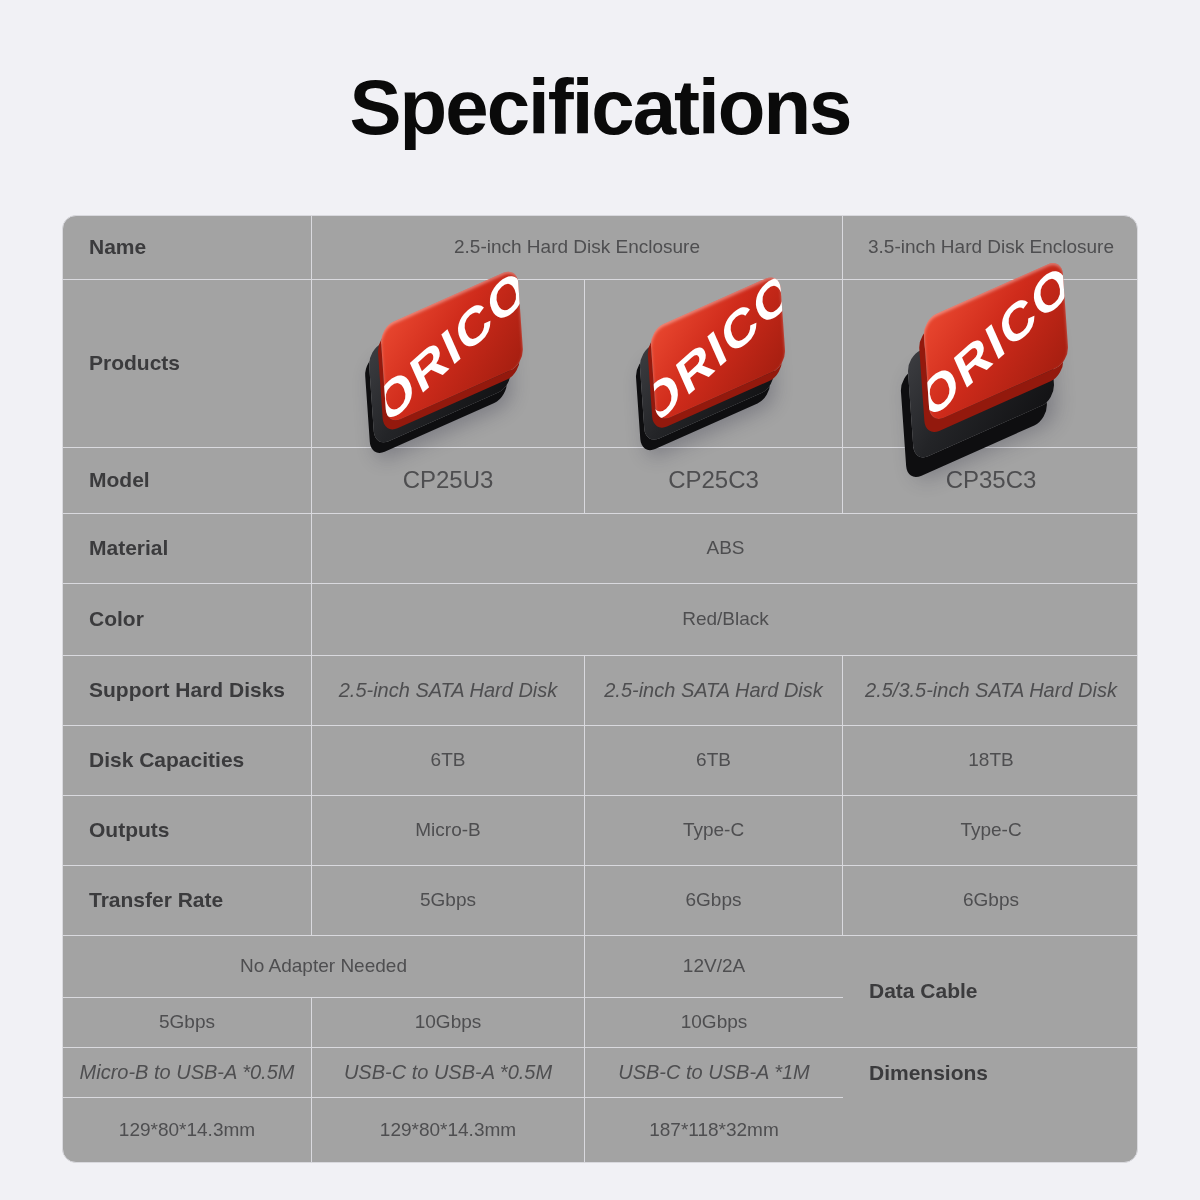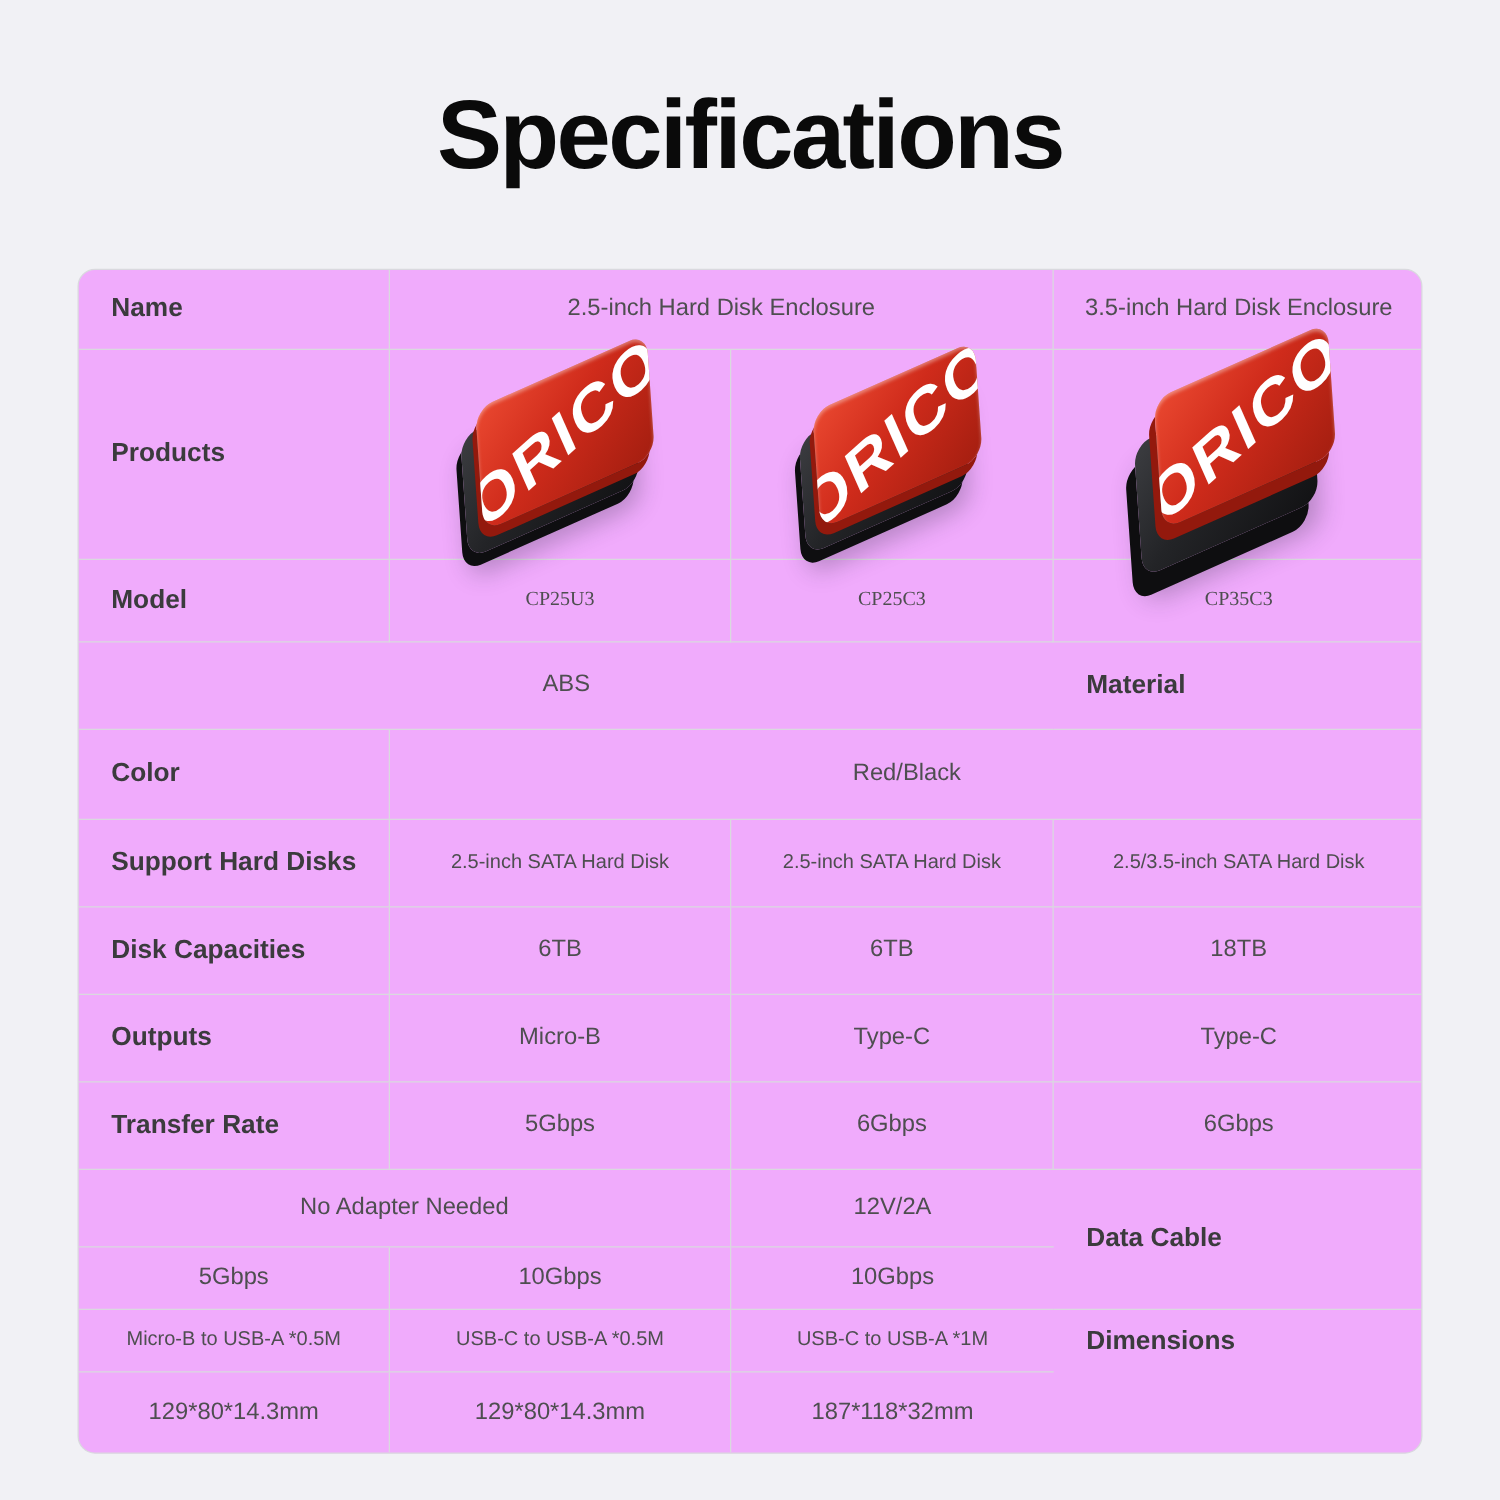--- a/index.html
+++ b/index.html
@@ -21,21 +21,21 @@
   }
   .spec-table {
     width:1076px;
     margin:66px auto 0;
     display:grid;
     grid-template-columns:249px 273px 258px 296px;
     grid-template-rows:64px 168px 66px 70px 72px 70px 70px 70px 70px 62px 50px 50px 64px;
     border:1px solid #d9d9de;
     border-radius:14px;
     overflow:hidden;
-    background:#f0abfc;
+    background:#a3a3a3;
   }
   .cell {
     display:flex;
     align-items:center;
     justify-content:center;
     border-right:1px solid #d9d9de;
     border-bottom:1px solid #d9d9de;
     font-size:19px;
     color:#4e4e50;
     text-align:center;
@@ -47,22 +47,22 @@
     font-size:21px;
     font-weight:700;
     color:#3b3b3d;
     text-align:left;
   }
   .sp2 { grid-column:span 2; }
   .sp3 { grid-column:span 3; }
   .rsp2 { grid-row:span 2; }
   .last-col { border-right:none; }
   .no-b { border-bottom:none; }
-  .small-val { font-size:16px; }
-  .model-val { font-size:16px;font-family:Liberation Serif, serif; }
+  .small-val { font-size:20px;font-style:italic; }
+  .model-val { font-size:24px; }
 
   
   .product-cell { padding:0; }
   .scene { position:relative; width:210px; height:158px; }
   .enc {
     position:absolute;
     border-radius:15px;
     transform:rotate(-24deg) skewX(-20deg);
   }
   .enc.black {
@@ -131,22 +131,22 @@
         <span class="orico">ORICO</span>
       </div>
     </div>
   </div>
 
   <div class="cell label-cell">Model</div>
   <div class="cell model-val">CP25U3</div>
   <div class="cell model-val">CP25C3</div>
   <div class="cell model-val last-col">CP35C3</div>
 
+  <div class="cell label-cell">Material</div>
   <div class="cell sp3 last-col">ABS</div>
-  <div class="cell label-cell">Material</div>
 
   <div class="cell label-cell">Color</div>
   <div class="cell sp3 last-col">Red/Black</div>
 
   <div class="cell label-cell">Support Hard Disks</div>
   <div class="cell small-val">2.5-inch SATA Hard Disk</div>
   <div class="cell small-val">2.5-inch SATA Hard Disk</div>
   <div class="cell small-val last-col">2.5/3.5-inch SATA Hard Disk</div>
 
   <div class="cell label-cell">Disk Capacities</div>

